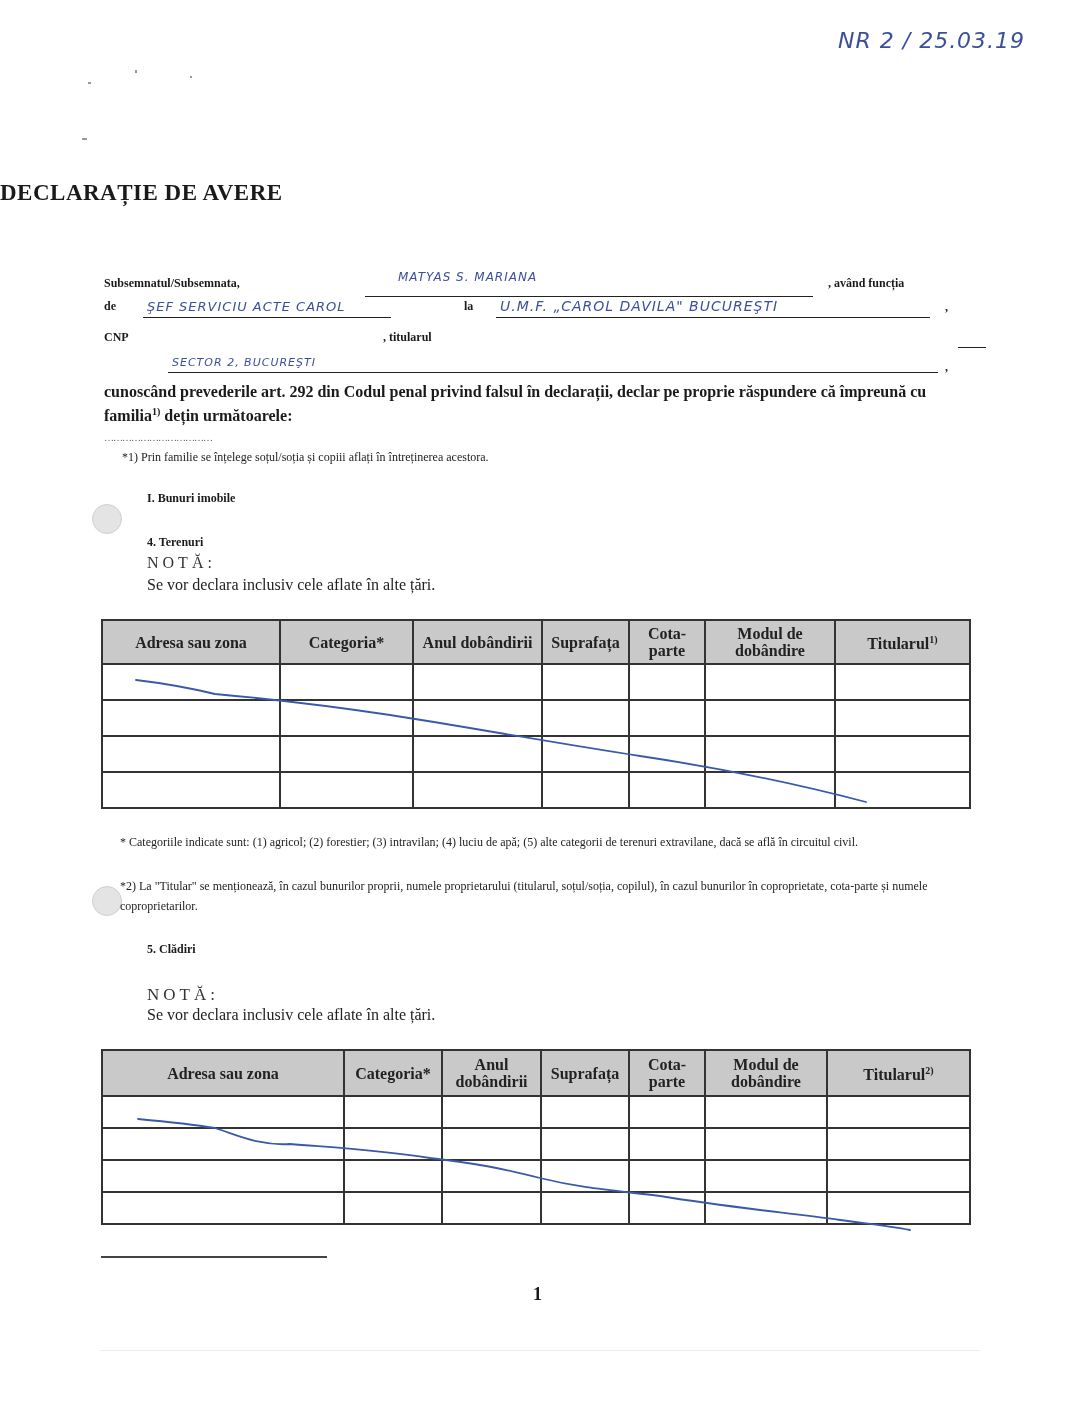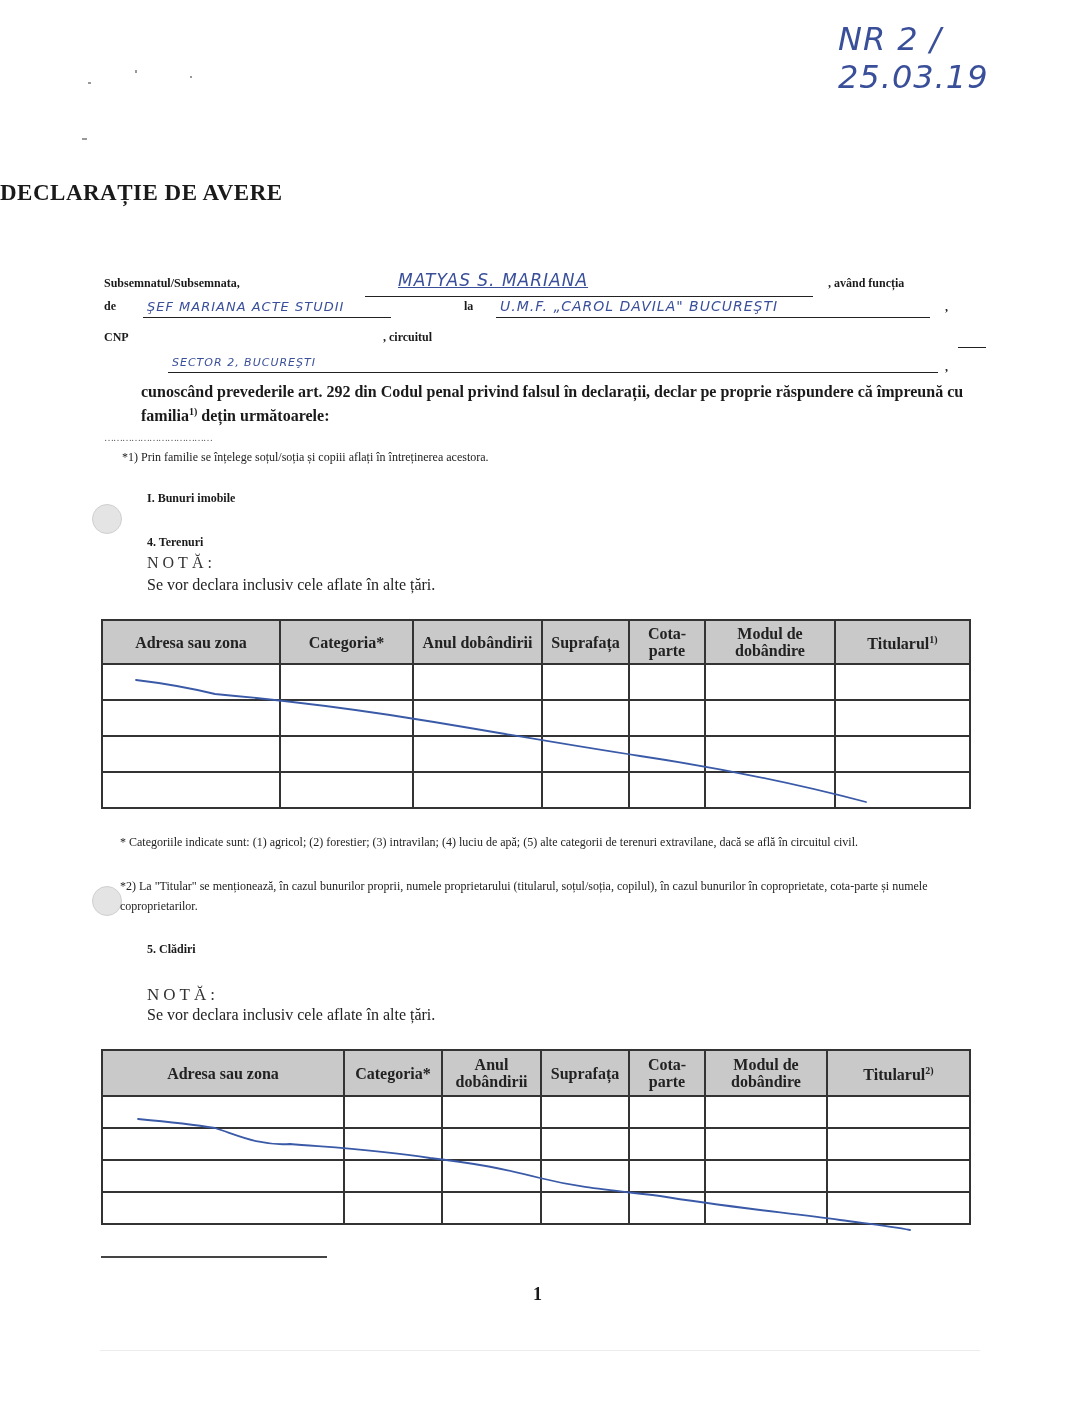--- a/index.html
+++ b/index.html
@@ -1,21 +1,21 @@
 <!DOCTYPE html>
 <html><head>
   <meta charset="utf-8">
   <style>
     html, body { margin:0; padding:0; background:#ffffff; }
     body { width:1088px; height:1408px; position:relative; overflow:hidden;
            font-family:"Liberation Serif", "DejaVu Serif", serif; color:#1a1a1a; }
     .abs { position:absolute; }
     .hand { font-family:"DejaVu Sans", sans-serif; color:#3a4f9a; font-style:italic; letter-spacing:1px; }
     .title { left:0; width:1070px; top:180px; font-size:23px; font-weight:bold; letter-spacing:0.5px; }
-    .regnum { left:838px; top:20px; font-size:32px; }
+    .regnum { left:838px; top:28px; font-size:22px; }
     .label { font-size:12px; font-weight:bold; }
     .uline { border-bottom:1.5px solid #222; height:0; }
     .para { left:104px; width:850px; font-size:16px; font-weight:bold; line-height:20px; }
     .fn { font-size:12px; line-height:20px; color:#222; }
     .note-h { font-size:16px; letter-spacing:4px; color:#333; }
     .note-t { font-size:16px; color:#222; }
     table.grid { position:absolute; border-collapse:collapse; table-layout:fixed; }
     table.grid td, table.grid th { border:2px solid #333; padding:0; }
     table.grid th { background:#c9c9c9; font-size:16px; font-weight:bold; line-height:17px; text-align:center; color:#222; }
     table.grid th sup { font-size:10px; }
@@ -30,41 +30,41 @@
 <div class="abs specks" style="left:135px;top:70px;width:2px;height:3px;"></div>
 <div class="abs specks" style="left:82px;top:138px;width:5px;"></div>
 <div class="abs specks" style="left:190px;top:76px;width:2px;"></div>
 
 <div class="abs hand regnum">NR 2 / 25.03.19</div>
 
 <div class="abs title">DECLARAȚIE DE AVERE</div>
 
 <div class="abs label" style="left:104px;top:276px;">Subsemnatul/Subsemnata,</div>
 <div class="abs uline" style="left:365px;top:296px;width:448px;"></div>
-<div class="abs hand" style="left:398px;top:270px;font-size:17px;text-decoration:underline;">MATYAS S. MARIANA</div>
+<div class="abs hand" style="left:398px;top:270px;font-size:12px;">MATYAS S. MARIANA</div>
 <div class="abs label" style="left:828px;top:276px;text-align:right;">, având funcția</div>
 
 <div class="abs label" style="left:104px;top:299px;">de</div>
 <div class="abs uline" style="left:143px;top:317px;width:248px;"></div>
-<div class="abs hand" style="left:147px;top:299px;font-size:13px;">ŞEF MARIANA ACTE STUDII</div>
+<div class="abs hand" style="left:147px;top:299px;font-size:13px;">ŞEF SERVICIU ACTE CAROL</div>
 <div class="abs label" style="left:464px;top:299px;">la</div>
 <div class="abs uline" style="left:496px;top:317px;width:434px;"></div>
 <div class="abs hand" style="left:500px;top:298px;font-size:14px;">U.M.F. „CAROL DAVILA" BUCUREŞTI</div>
 <div class="abs label" style="left:945px;top:300px;">,</div>
 
 <div class="abs label" style="left:104px;top:330px;">CNP</div>
 <div class="abs" style="left:143px;top:330px;width:220px;height:18px;"></div>
-<div class="abs label" style="left:383px;top:330px;">, circuitul</div>
+<div class="abs label" style="left:383px;top:330px;">, titularul</div>
 <div class="abs uline" style="left:958px;top:347px;width:28px;"></div>
 
 <div class="abs uline" style="left:168px;top:372px;width:770px;"></div>
 <div class="abs hand" style="left:172px;top:356px;font-size:11px;">SECTOR 2, BUCUREŞTI</div>
 <div class="abs label" style="left:945px;top:360px;">,</div>
 
-<div class="abs para" style="top:382px;margin-left:37px;">
+<div class="abs para" style="top:382px;">
   <span>cunoscând prevederile art. 292 din Codul penal privind falsul în declarații, declar pe proprie răspundere că împreună cu familia</span><sup style="font-size:10px;">1)</sup><span> dețin următoarele:</span>
 </div>
 
 <div class="abs fn" style="left:104px;top:428px;font-size:10px;letter-spacing:-1px;color:#555;">………………………………</div>
 <div class="abs fn" style="left:122px;top:447px;">*1) Prin familie se înțelege soțul/soția și copiii aflați în întreținerea acestora.</div>
 
 <div class="abs hole" style="left:92px;top:504px;"></div>
 <div class="abs label" style="left:147px;top:491px;">I. Bunuri imobile</div>
 <div class="abs label" style="left:147px;top:535px;">4. Terenuri</div>
 <div class="abs note-h" style="left:147px;top:554px;">NOTĂ:</div>

